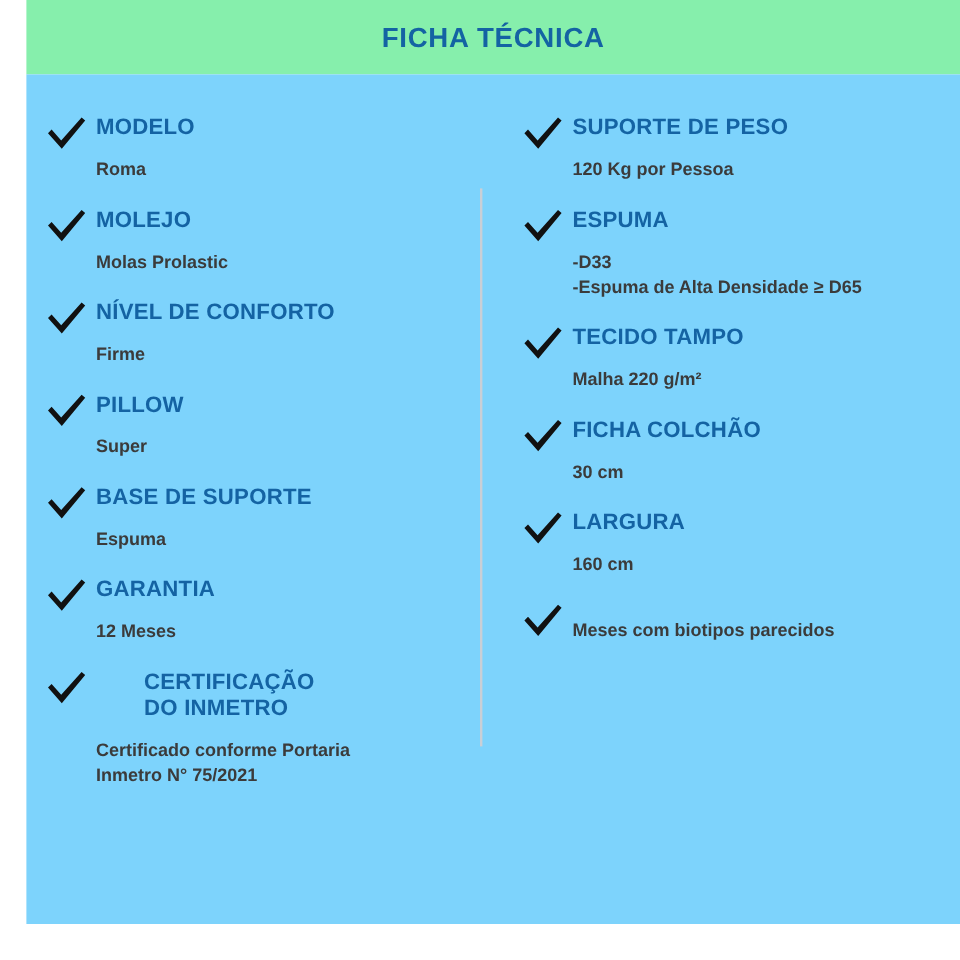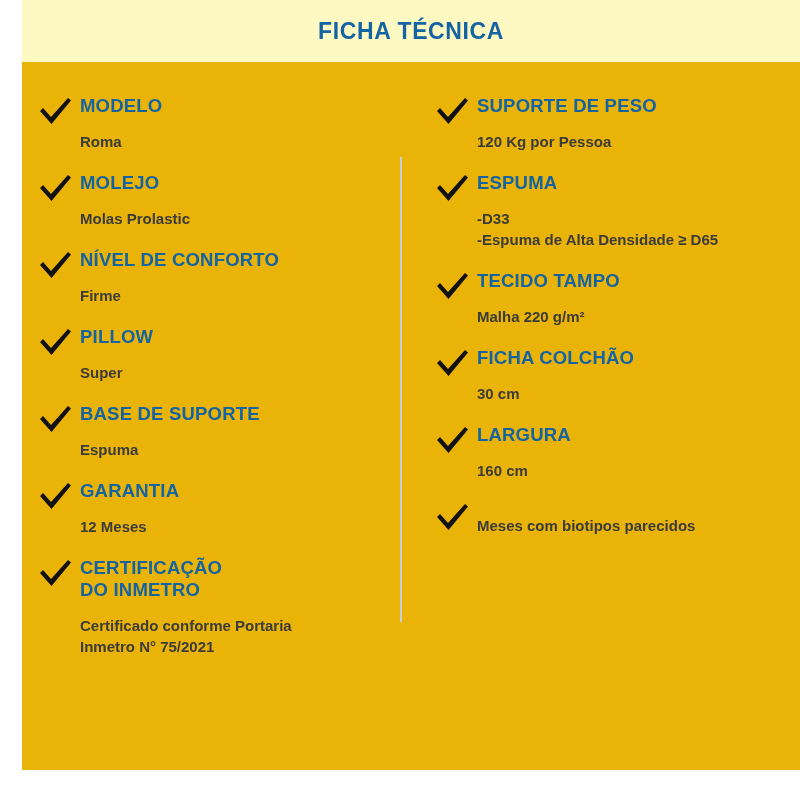--- a/index.html
+++ b/index.html
@@ -19,36 +19,36 @@
   .left-band {
     position: absolute;
     left: 0; top: 0;
     width: 22px; height: 800px;
     background: #ffffff;
   }
   .header {
     position: absolute;
     left: 22px; top: 0;
     width: 778px; height: 62px;
-    background: #fef9c3;
+    background: #86efac;
     display: flex;
     align-items: center;
     justify-content: center;
   }
   .header-title {
     color: #1463a3;
     font-size: 23px;
     font-weight: bold;
     letter-spacing: 0.6px;
   }
   .body-area {
     position: absolute;
     left: 22px; top: 62px;
     width: 778px; height: 708px;
-    background: #eab308;
+    background: #7dd3fc;
   }
   .columns {
     position: absolute;
     left: 0; top: 0;
     width: 778px;
     display: flex;
     padding-top: 32px;
   }
   .col {
     position: relative;
@@ -188,21 +188,21 @@
               </div>
             </div>
           </div>
           <div class="item">
             <div class="check">
               <svg width="34" height="32" viewBox="0 0 34 32" aria-hidden="true">
                 <path d="M2 15 L5 12 L13 21 L30 2 L33 4.5 L13.5 28 Z" fill="#111111"></path>
               </svg>
             </div>
             <div class="texts">
-              <div class="item-title" style="white-space: pre-line;">CERTIFICAÇÃO
+              <div class="item-title" style="white-space: pre-line; margin-left: 40px;">CERTIFICAÇÃO
 DO INMETRO</div>
               <div class="item-sub">
                 <span class="line">Certificado conforme Portaria</span>
                 <span class="line">Inmetro N° 75/2021</span>
               </div>
             </div>
           </div>
         </div>
       <div class="col right" id="col-right">
           <div class="item">

